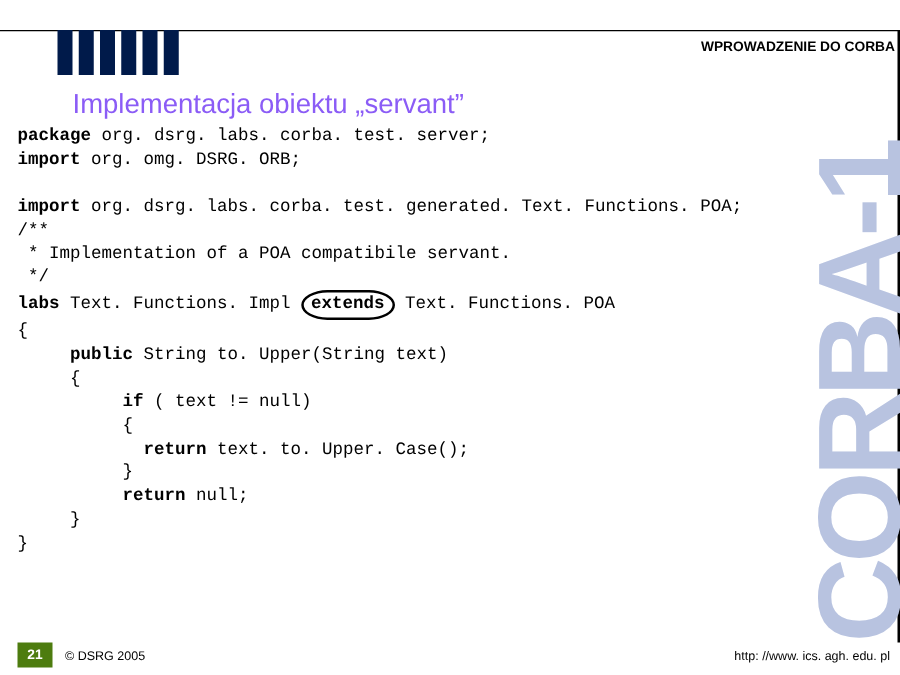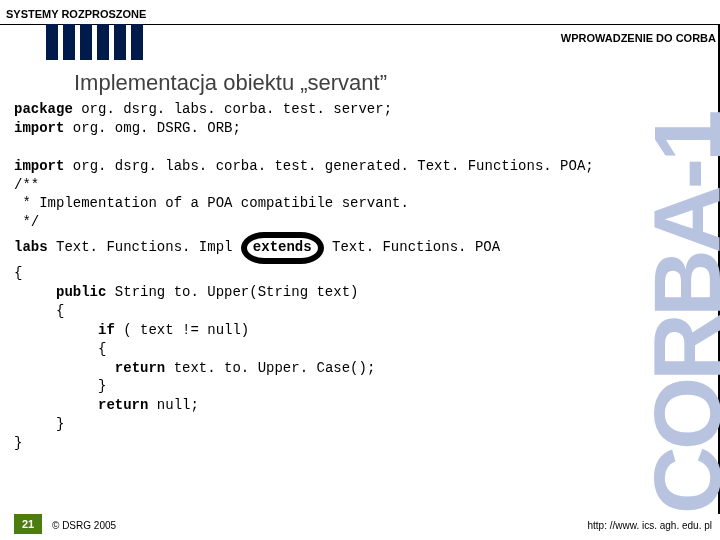--- a/index.html
+++ b/index.html
@@ -71,39 +71,38 @@
       line-height: 0.9;
       z-index: 0;
       pointer-events: none;
     }
     .slide-title {
       position: absolute;
       top: 70px;
       left: 58px;
       font-family: Verdana, Arial, sans-serif;
       font-size: 22px;
-      color: #404040;
-      margin-left: 16px;
+      color: #8b5cf6;
     }
     .code-block {
       position: absolute;
       top: 100px;
       left: 14px;
       font-family: "Courier New", monospace;
       font-size: 14px;
       line-height: 1.35;
       color: #000;
       z-index: 1;
       white-space: pre;
     }
     .kw {
       font-weight: bold;
     }
     .oval-underline {
-      border: 6px solid #000000;
+      border: 2px solid #000000;
       border-radius: 50%/90%;
       padding: 0 6px 1px 6px;
       display: inline-block;
     }
     .footer {
       position: absolute;
       bottom: 0;
       left: 0;
       width: 720px;
       height: 26px;
@@ -146,21 +145,20 @@
       width: 2px;
       height: 490px;
       background: #000;
     }
   </style>
 </head>
 <body>
 
 <div class="header-section">
   <div class="header-line"></div>
-  <div class="header-title">SYSTEMY ROZPROSZONE</div>
   <div class="bars">
     <div class="bar"></div>
       <div class="bar"></div>
       <div class="bar"></div>
     <div class="bar"></div>
       <div class="bar"></div>
       <div class="bar"></div>
   </div>
   <div class="header-subtitle">WPROWADZENIE DO CORBA</div>
 </div>

